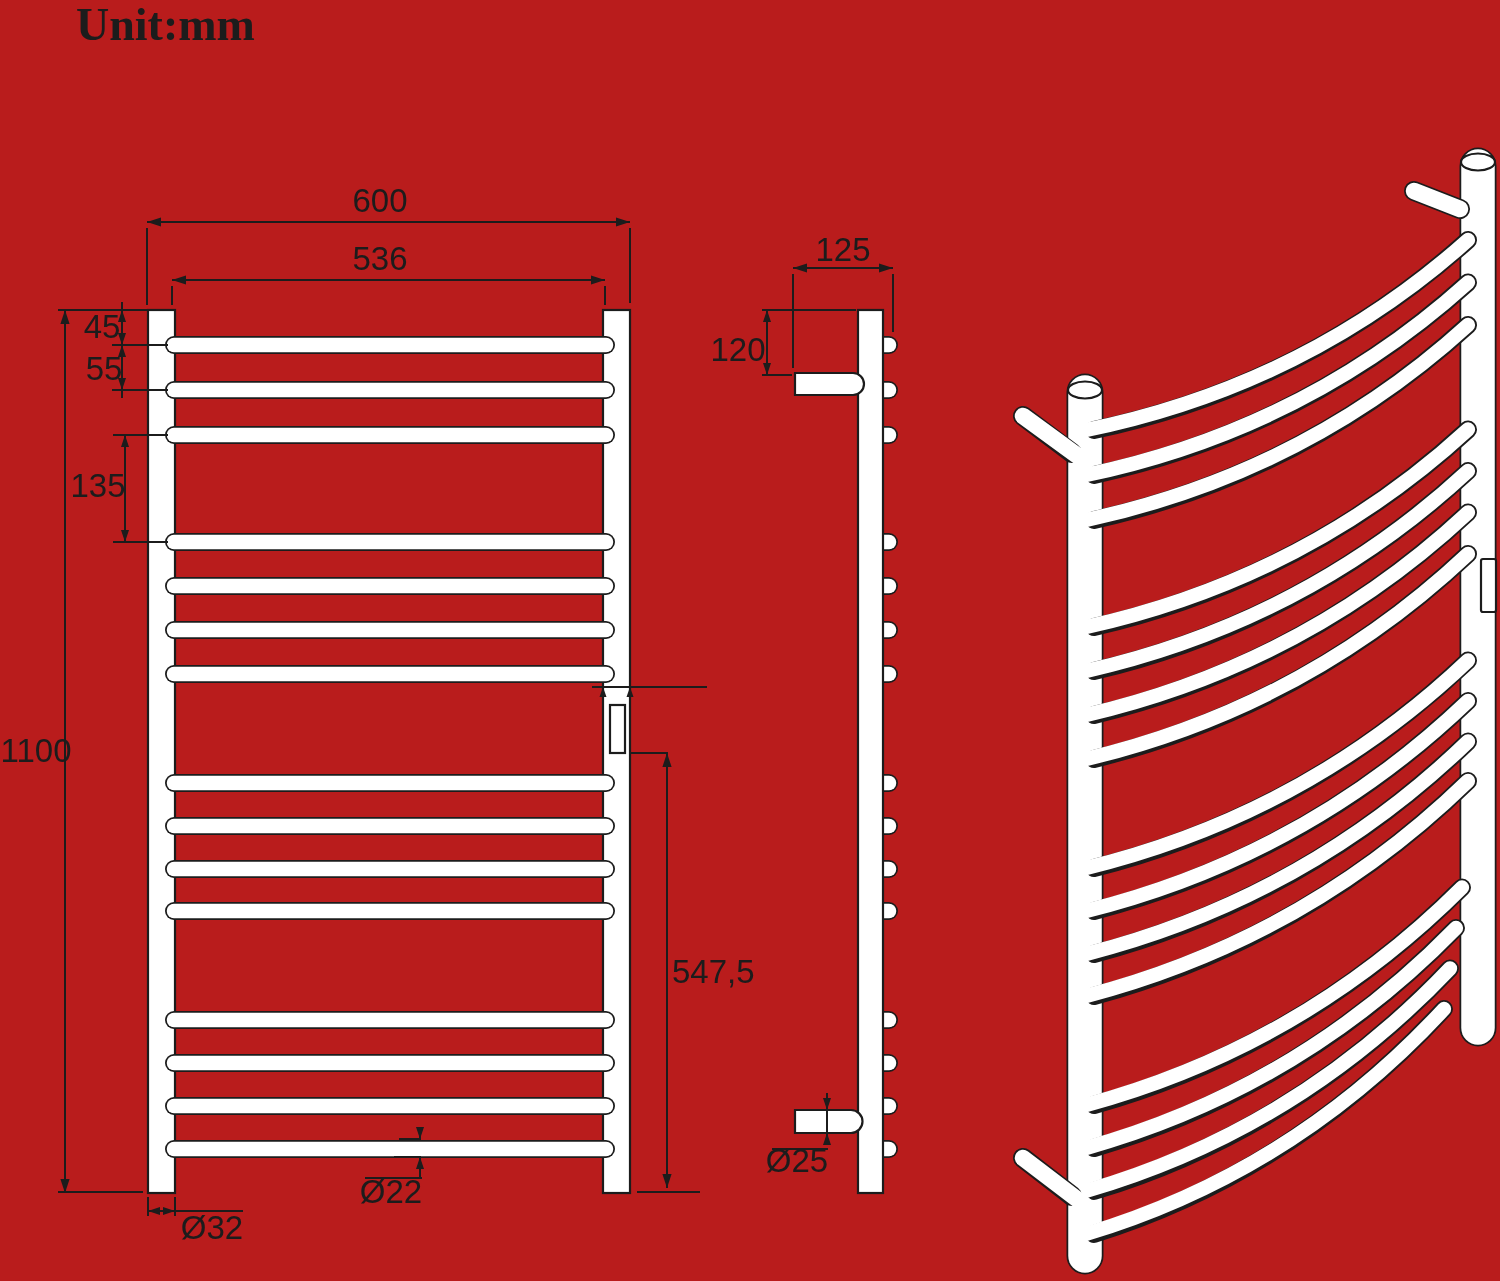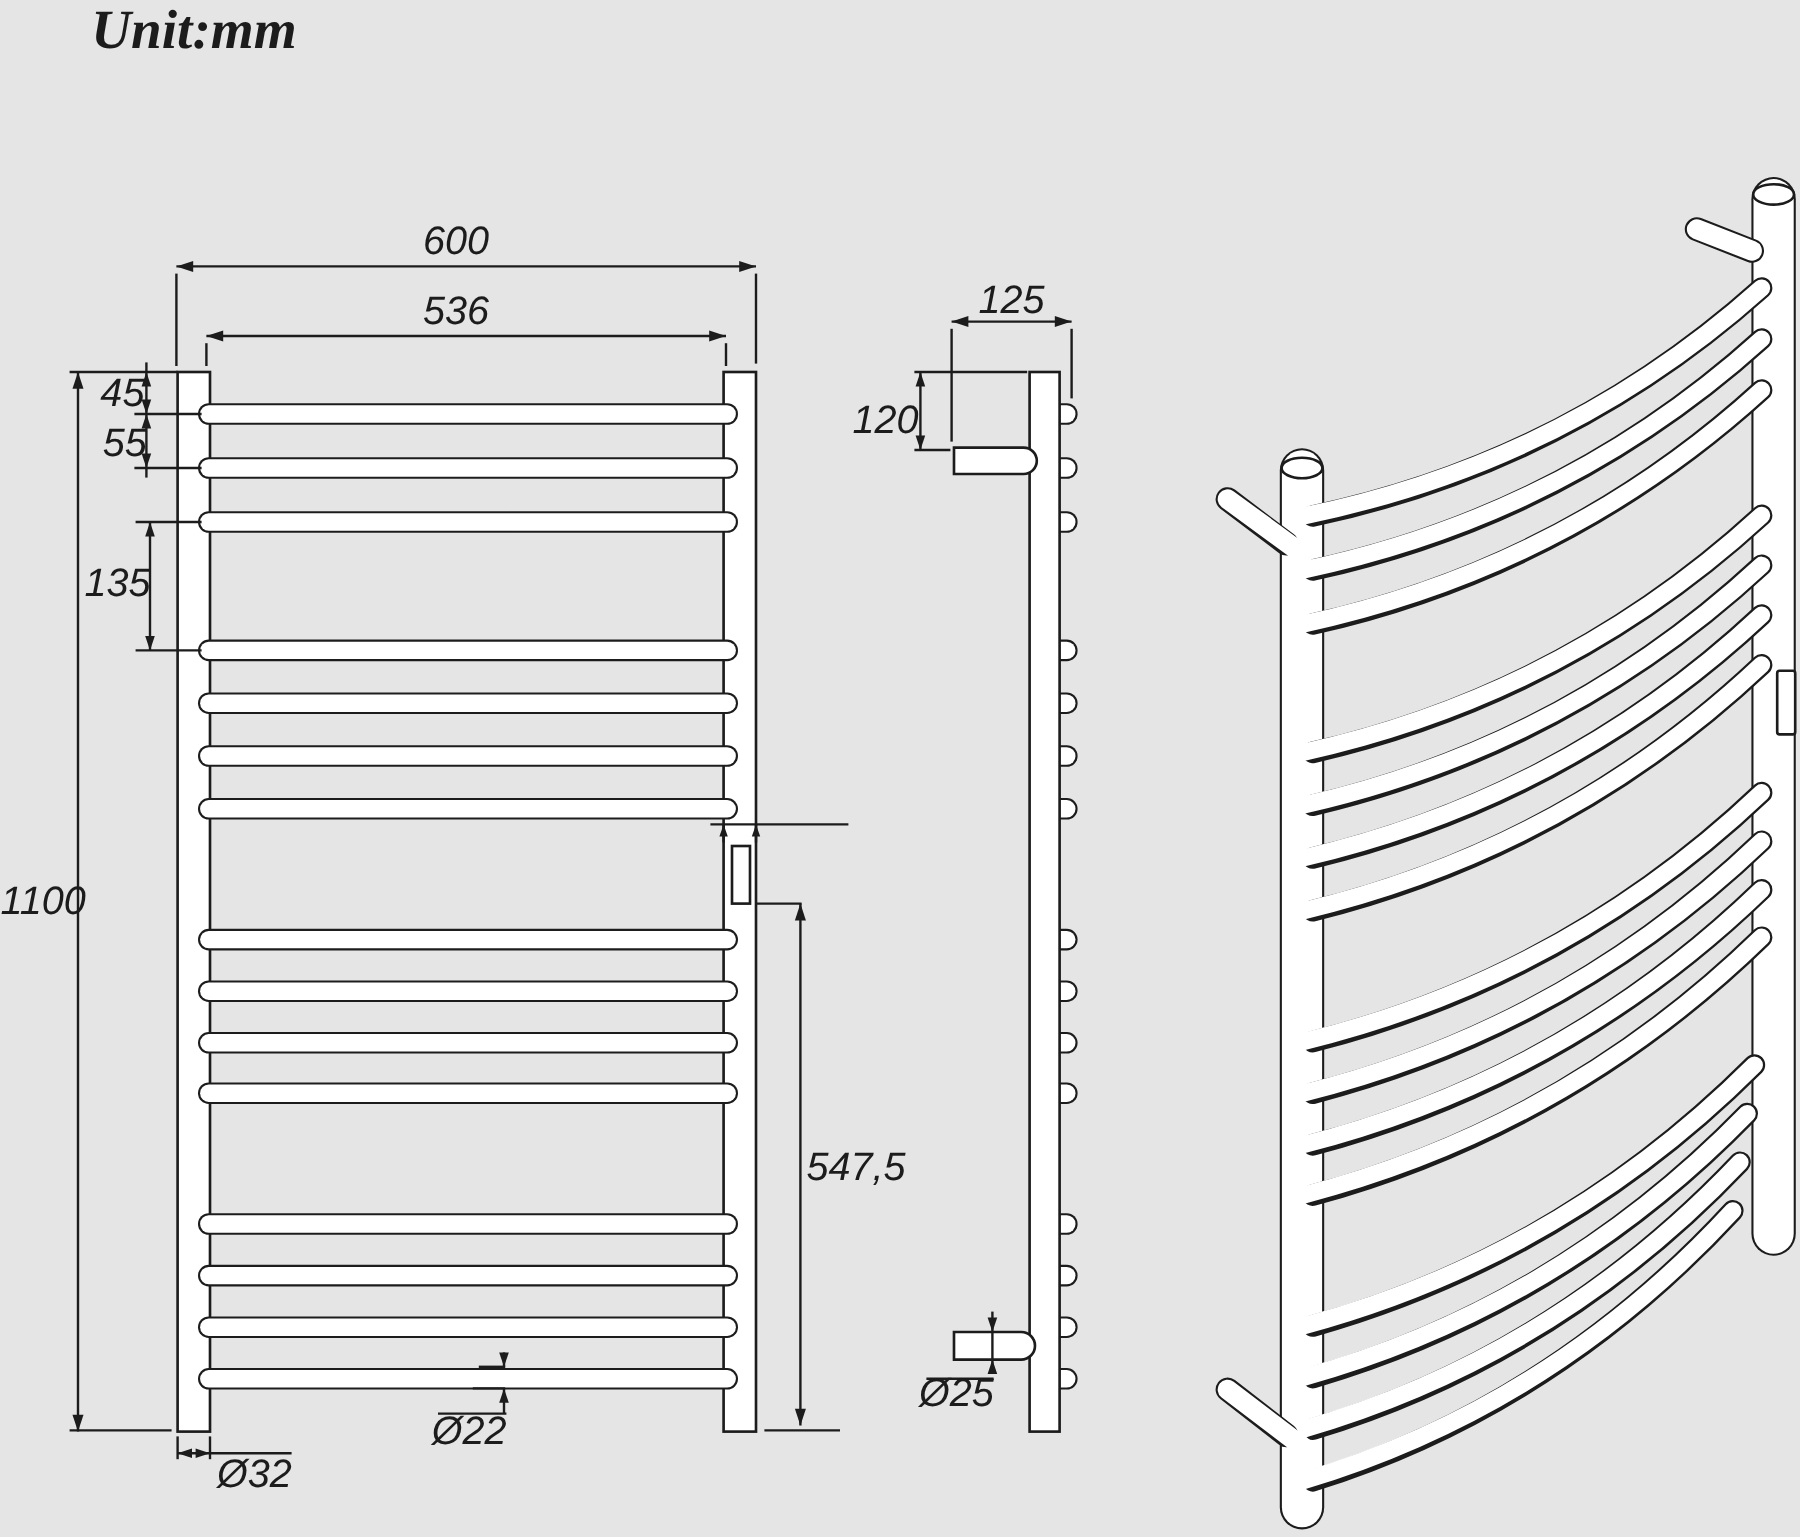--- a/index.html
+++ b/index.html
@@ -1,17 +1,17 @@
 <!DOCTYPE html>
 <html><head>
 <meta charset="utf-8">
 <style>
   html,body{margin:0;padding:0;background:#ffffff;}
-  .stage{position:relative;width:1500px;height:1281px;background:#e5e5e5;overflow:hidden;
-         font-family:"Liberation Sans",sans-serif;font-style:italic;}
+  .stage{position:relative;width:1500px;height:1281px;background:#b91c1c;overflow:hidden;
+         font-family:"Liberation Sans",sans-serif;}
   svg{position:absolute;left:0;top:0;}
   text{fill:#1c1c1c;}
   .dimtxt{font-family:"Liberation Sans",sans-serif;font-size:33px;}
   .unittxt{font-family:"Liberation Serif",serif;font-size:46px;font-weight:bold;}
 </style>
 </head>
 <body>
 
 <div class="stage">
   <svg id="dwg" width="1500" height="1281" viewBox="0 0 1500 1281">

